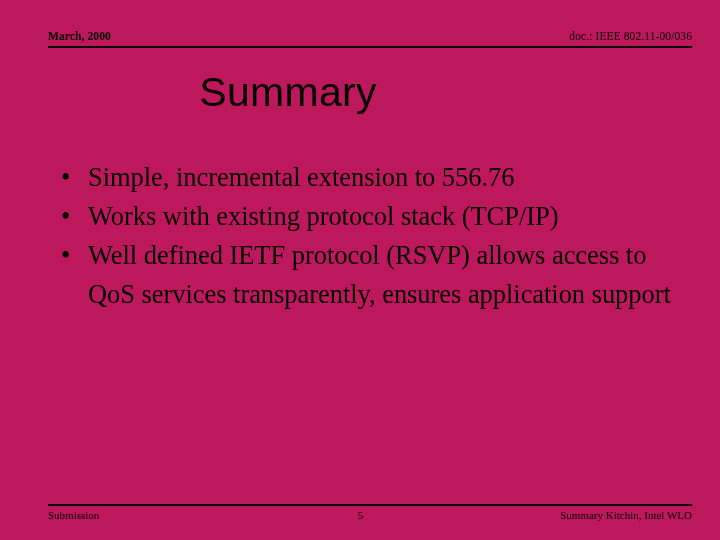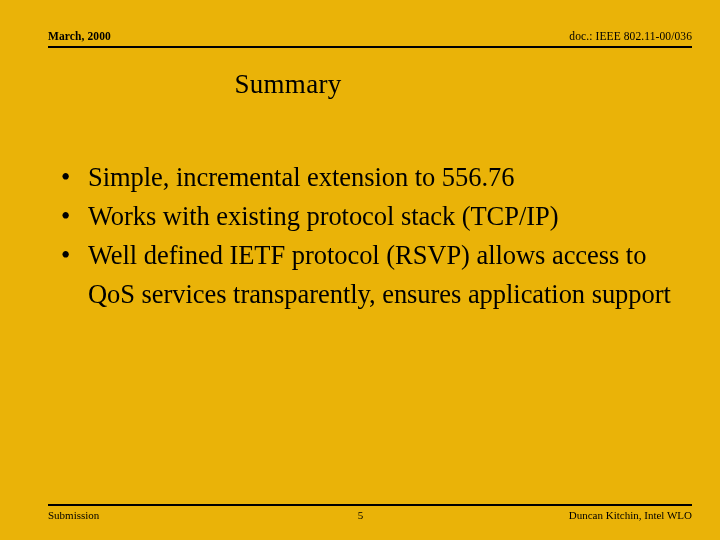--- a/index.html
+++ b/index.html
@@ -9,21 +9,21 @@
     background: #ffffff;
   }
   body {
     font-family: "Liberation Serif", "DejaVu Serif", serif;
     color: #000000;
   }
   .slide {
     position: relative;
     width: 720px;
     height: 540px;
-    background: #eab308;
+    background: #be185d;
     overflow: hidden;
   }
 
   
   .header {
     position: absolute;
     left: 48px;
     top: 30px;
     width: 644px;
     height: 20px;
@@ -57,23 +57,23 @@
     border-top: 2.5px solid #000000;
   }
 
   
   .title {
     position: absolute;
     left: 0;
     top: 70px;
     width: 576px;
     text-align: center;
-    font-size: 27px;
+    font-size: 41px;
     font-weight: normal;
-    font-family: Liberation Serif, serif;
+    font-family: Liberation Sans, sans-serif;
     line-height: 1.08;
     letter-spacing: 0.3px;
   }
 
   
   .body {
     position: absolute;
     left: 50px;
     top: 158px;
     width: 630px;
@@ -168,16 +168,16 @@
       <span class="bullet-mark">•</span>
       <span class="bullet-text">Well defined IETF protocol (RSVP) allows access to QoS services transparently, ensures application support</span>
     </div>
 
   </div>
 
   <div class="footer-rule"></div>
   <div class="footer">
     <div class="footer-left">Submission</div>
     <div class="footer-center">5</div>
-    <div class="footer-right">Duncan Kitchin, Intel WLO</div>
+    <div class="footer-right">Summary Kitchin, Intel WLO</div>
   </div>
 
 </div>
 
 </body></html>

